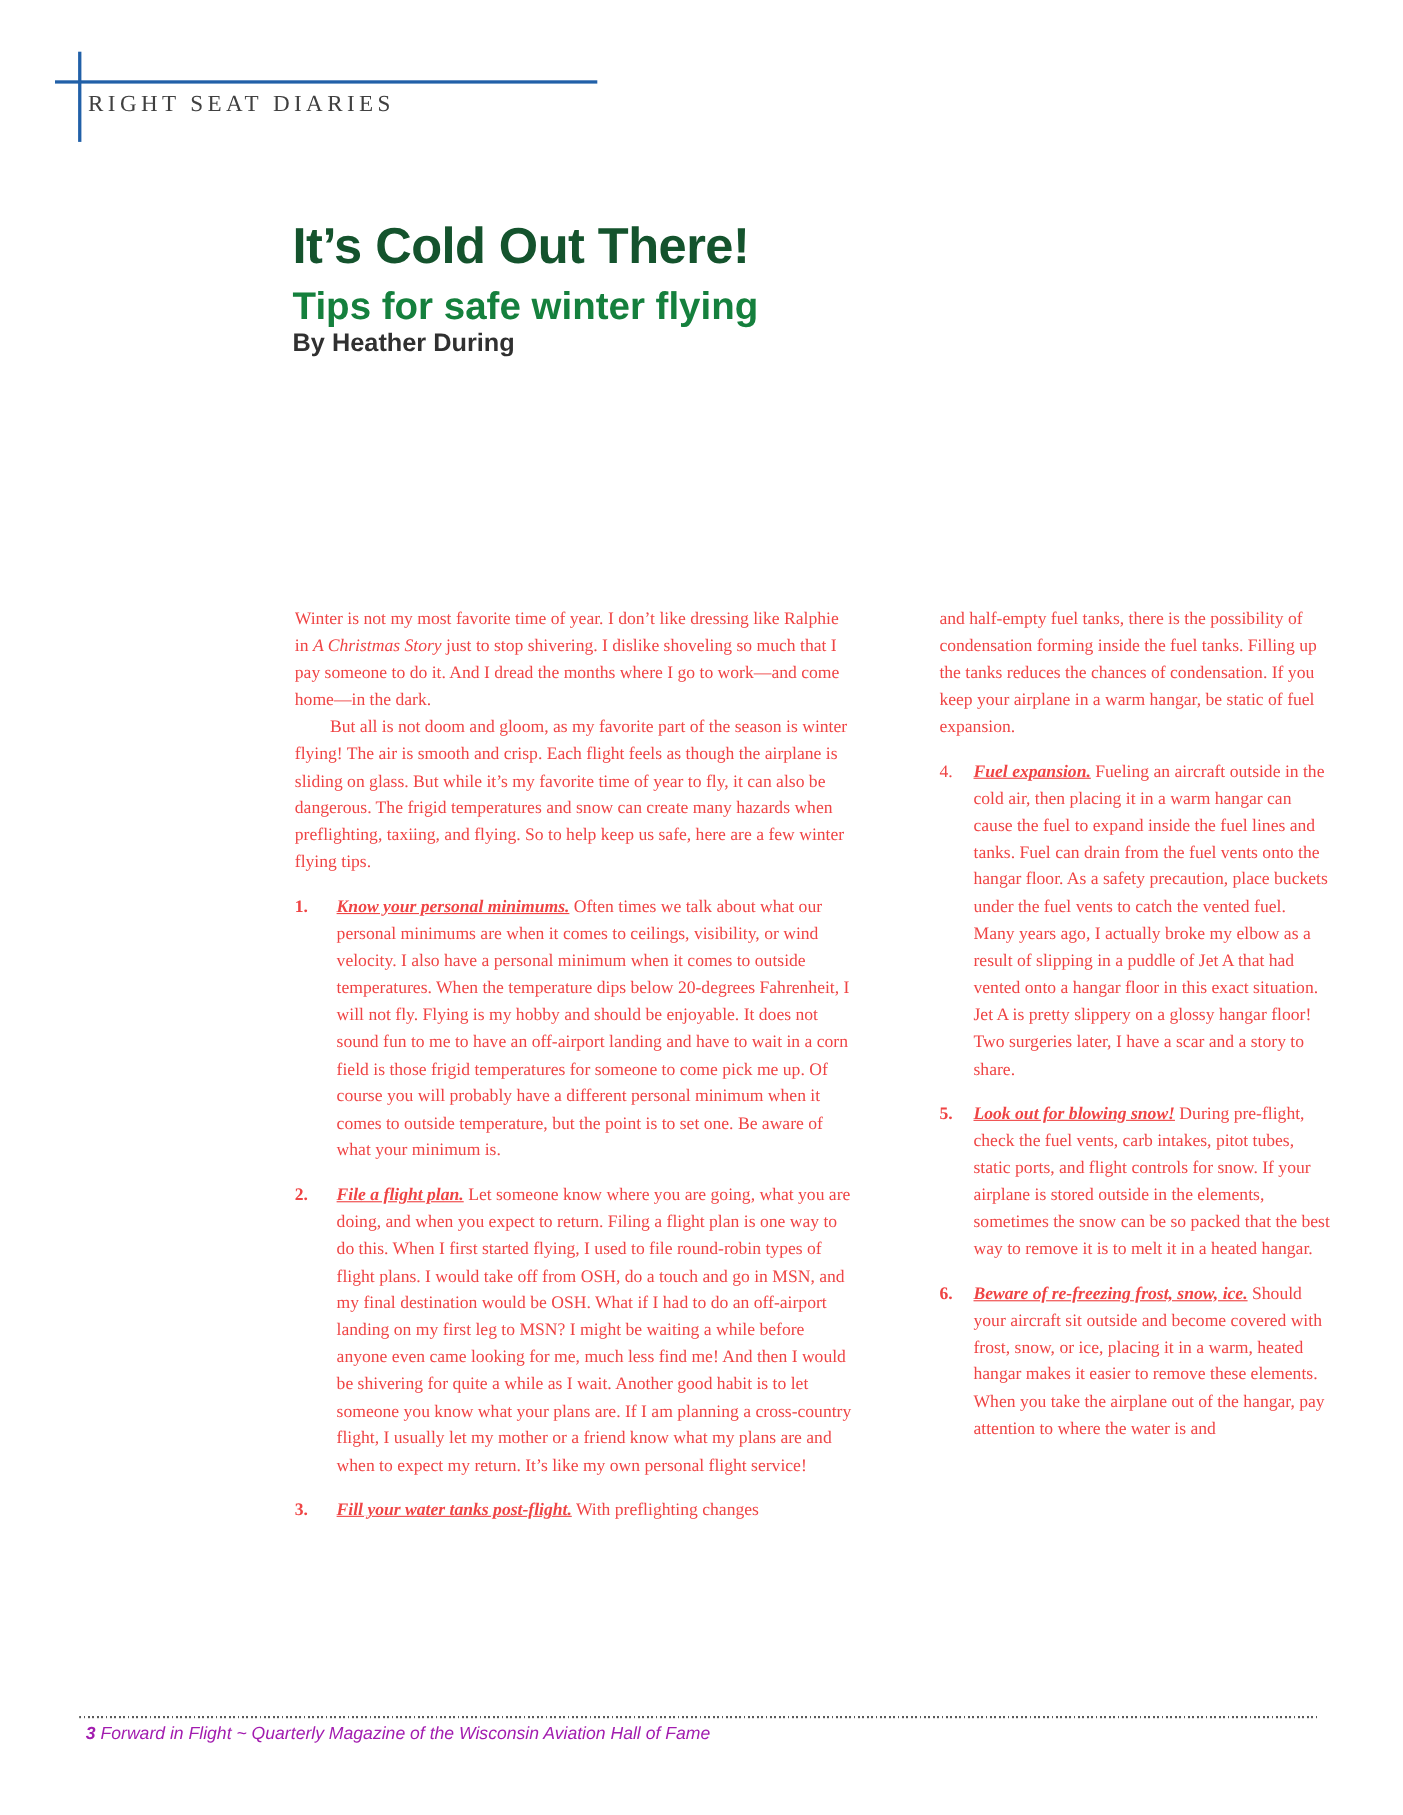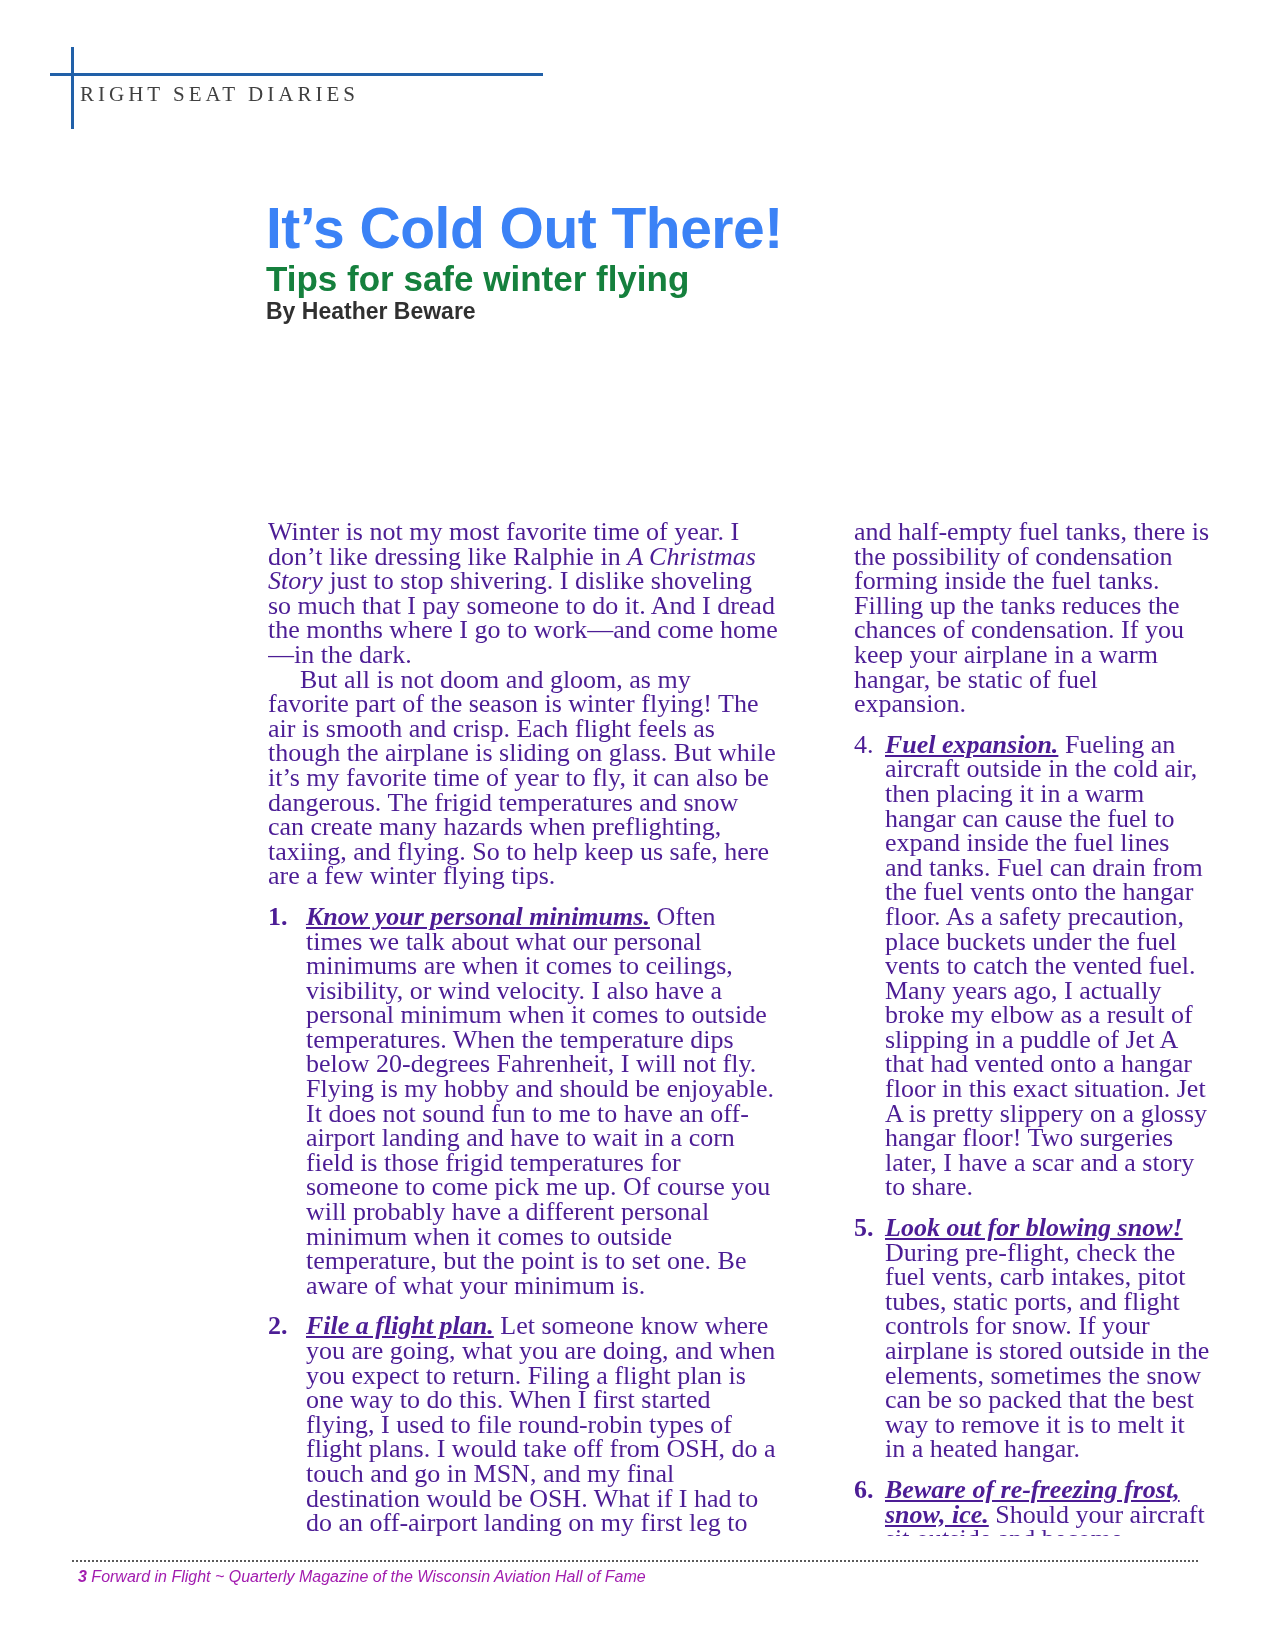--- a/index.html
+++ b/index.html
@@ -26,43 +26,43 @@
     font-family: "Liberation Serif", serif;
     font-size: 21px; line-height: 1.1;
     letter-spacing: 4px;
     color: #404040;
   }
 
   
   .title {
     position: absolute; left: 266px; top: 176px;
     font-family: "Liberation Sans", sans-serif;
-    font-size: 57px; font-weight: bold; line-height: 1.05;
-    color: #3b82f6; letter-spacing: -0.5px; margin-top: 23px;
+    font-size: 46px; font-weight: bold; line-height: 1.05;
+    color: #14532d; letter-spacing: -0.5px; margin-top: 23px;
   }
   .subtitle {
     position: absolute; left: 266px; top: 232px;
     font-family: "Liberation Sans", sans-serif;
     font-size: 35px; font-weight: bold; line-height: 1.05;
     color: #15803d;
   }
   .byline {
     position: absolute; left: 266px; top: 299px;
     font-family: "Liberation Sans", sans-serif;
     font-size: 23px; font-weight: bold; line-height: 1.1;
     color: #303030;
   }
 
   
   .cols {
-    position: absolute; left: 268px; top: 520px;
+    position: absolute; left: 268px; top: 551px;
     display: flex; gap: 76px;
     height: 1016px; overflow: hidden;
-    color: #4c1d95;
-    font-size: 26px; line-height: 24.6px;
+    color: #ef4444;
+    font-size: 16px; line-height: 24.6px;
   }
   .cols p { margin: 0; hyphens: auto; -webkit-hyphens: auto; }
   .col-left  { width: 510px; }
   .col-right { width: 356px; }
 
   .indent-first { text-indent: 32px; }
 
   .tip { position: relative; margin-top: 16px; }
   .col-left  .tip { padding-left: 38px; }
   .col-right .tip { padding-left: 31px; }
@@ -93,21 +93,21 @@
 <body>
 
 <div class="page">
 
   <div class="rule-h"></div>
   <div class="rule-v"></div>
   <div class="kicker">RIGHT SEAT DIARIES</div>
 
   <h1 class="title">It’s Cold Out There!</h1>
   <h2 class="subtitle">Tips for safe winter flying</h2>
-  <div class="byline">By Heather Beware</div>
+  <div class="byline">By Heather During</div>
 
   <div class="cols">
 
     <div class="col-left">
       <p><span>Winter is not my most favorite time of year. I don’t like dressing like Ralphie in </span><span class="ital">A Christmas Story</span><span> just to stop shivering. I dislike shoveling so much that I pay someone to do it. And I dread the months where I go to work—and come home—in the dark.</span></p>
       <p class="indent-first">But all is not doom and gloom, as my favorite part of the season is winter flying! The air is smooth and crisp. Each flight feels as though the airplane is sliding on glass. But while it’s my favorite time of year to fly, it can also be dangerous. The frigid temperatures and snow can create many hazards when preflighting, taxiing, and flying. So to help keep us safe, here are a few winter flying tips.</p>
 
       <div class="tip">
         <span class="num">1.</span>
         <p><span class="lead">Know your personal minimums.</span><span> Often times we talk about what our personal minimums are when it comes to ceilings, visibility, or wind velocity. I also have a personal minimum when it comes to outside temperatures. When the temperature dips below 20-degrees Fahrenheit, I will not fly. Flying is my hobby and should be enjoyable. It does not sound fun to me to have an off-airport landing and have to wait in a corn field is those frigid temperatures for someone to come pick me up. Of course you will probably have a different personal minimum when it comes to outside temperature, but the point is to set one. Be aware of what your minimum is.</span></p>

